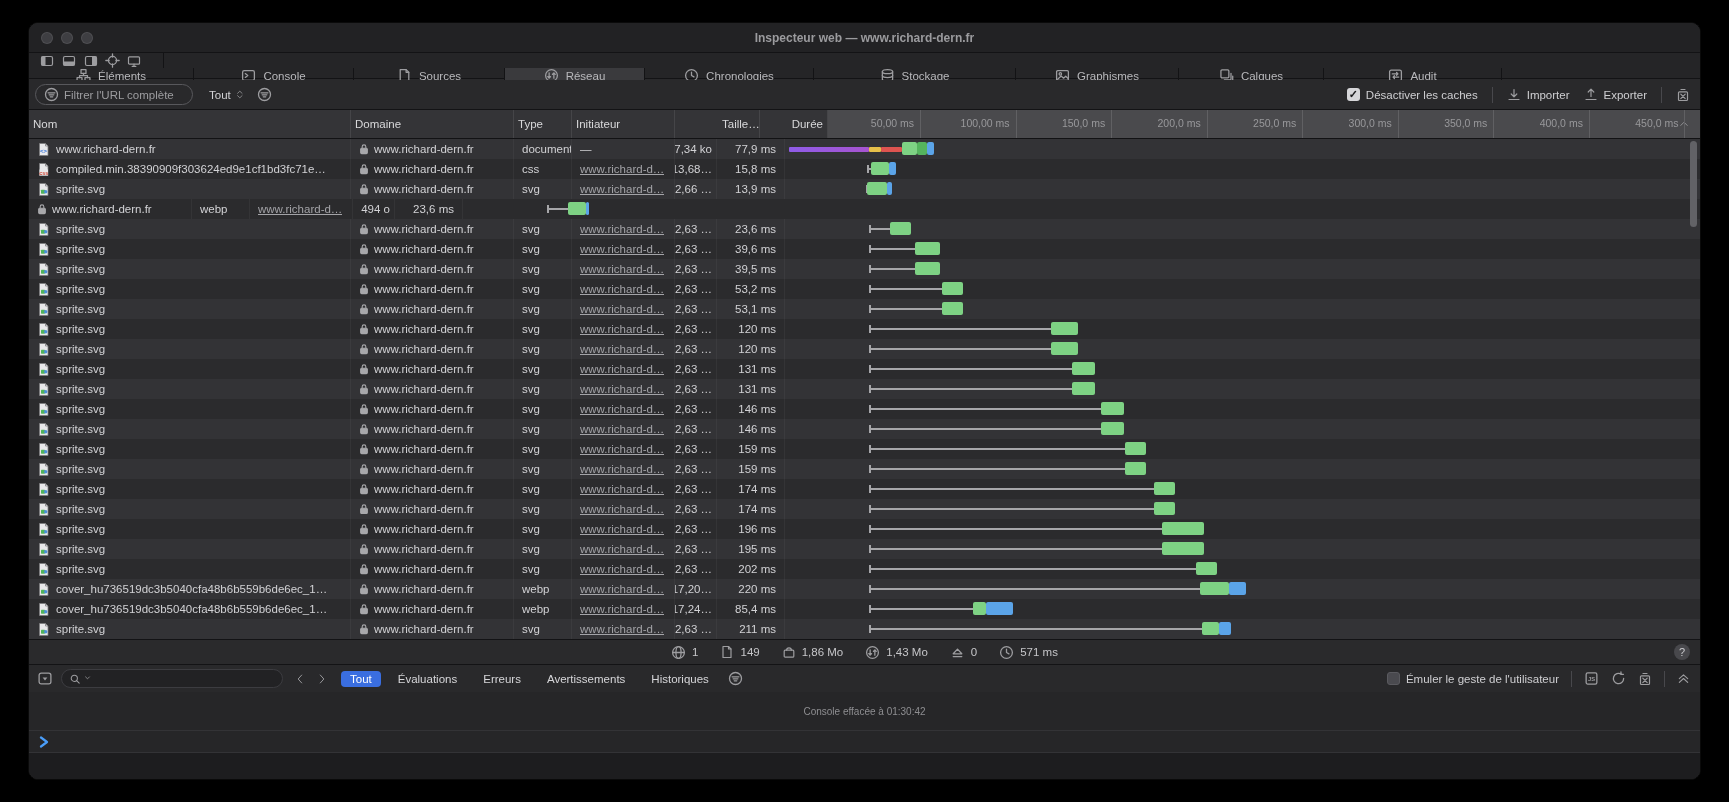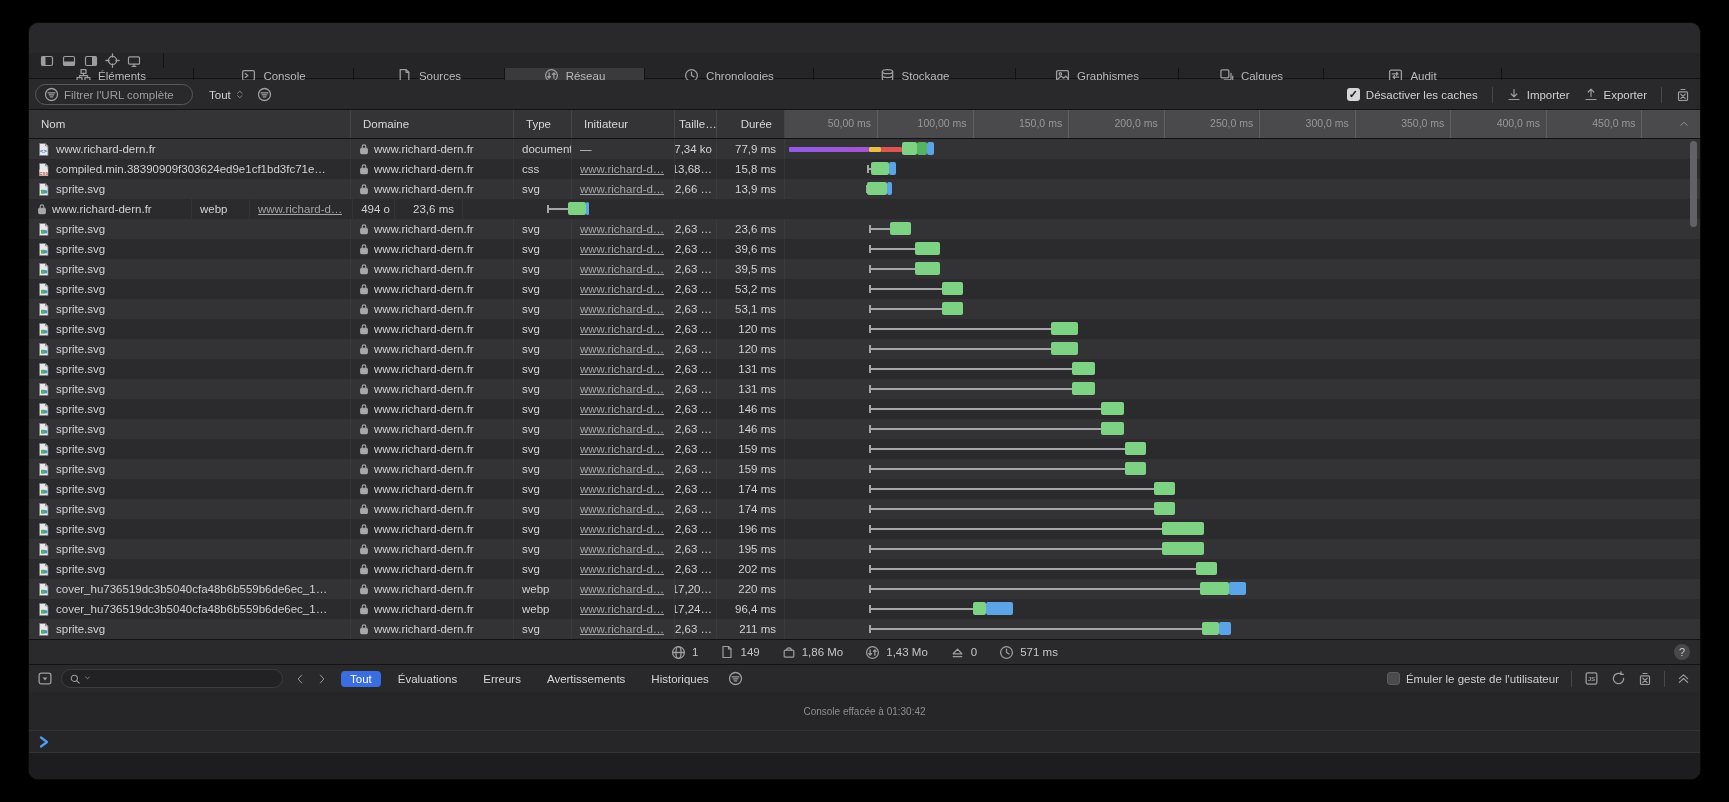--- a/index.html
+++ b/index.html
@@ -29,21 +29,21 @@
   #scope { display:flex; align-items:center; gap:4px; margin-left:16px; color:#d2d2d5; font-size:11.5px; }
   #net-right { margin-left:auto; display:flex; align-items:center; gap:14px; padding-right:10px; color:#cfcfd2; font-size:11.5px; }
   .vdiv { width:1px; height:16px; background:#48484c; }
   .cb { width:13px; height:13px; border-radius:3px; }
   .cb.on { background:#d6d6d9; color:#1b1b1d; font-size:11px; font-weight:700; display:flex; align-items:center; justify-content:center; line-height:1; }
   .cb.off { background:#4a4a4f; border:1px solid #5a5a5f; }
   .tb-item { display:flex; align-items:center; gap:6px; }
 
   
   #tablehead { position:absolute; left:0; top:87px; width:100%; height:29px; background:#343437; display:flex; border-bottom:1px solid #121214; font-size:11.5px; color:#d8d8da; }
-  .hcell { display:flex; align-items:center; padding:0 12px; border-right:1px solid #454548; height:100%; }
+  .hcell { display:flex; align-items:center; padding:0 4px; border-right:1px solid #454548; height:100%; }
   .hcell.right { justify-content:flex-end; }
   #scale { position:relative; flex:1; background:#4a4a4d; height:100%; overflow:hidden; }
   .tickline { position:absolute; top:0; bottom:0; width:1px; background:#606063; }
   .ticklabel { position:absolute; top:7px; font-size:10.5px; color:#98989b; transform:translateX(-100%); padding-right:6px; white-space:nowrap; }
   #scale-chevron { position:absolute; right:10px; top:9px; }
 
   #rows { position:absolute; left:0; top:116px; width:100%; height:500px; background:#737373; overflow:hidden;text-align:center; }
   .row { display:flex; height:20px; font-size:11.5px; color:#d2d2d5; align-items:stretch; }
   .row:nth-child(odd) { background:#333336; }
   .row:nth-child(even) { background:#2b2b2d; }
@@ -91,20 +91,28 @@
   #promptrow { position:absolute; left:0; top:708px; width:100%; height:22px; border-bottom:1px solid #333336; background:#262628; display:flex; align-items:center; padding-left:10px; }
   #bottomfill { position:absolute; left:0; top:730px; width:100%; height:28px; background:#1d1d1f; }
 
   svg { display:block; }
 </style>
 </head>
 <body>
 
 <div id="window">
 
+  <div id="titlebar">
+    <div id="traffic">
+      <span class="tl"></span>
+      <span class="tl"></span>
+      <span class="tl"></span>
+    </div>
+    <span id="title">Inspecteur web — www.richard-dern.fr</span>
+  </div>
 
   <div id="tabbar">
     <div id="dockicons">
       <span class="iconbtn">
           <svg width="16" height="14" viewBox="0 0 14 14" fill="none" stroke="#9d9da0" stroke-width="1.2" stroke-linecap="round" stroke-linejoin="round">
             <rect x="1.5" y="2.5" width="11" height="9" rx="1.5"></rect>
             <rect x="1.5" y="2.5" width="4" height="9" fill="#9d9da0" stroke="none"></rect>
           </svg>
         </span>
       <span class="iconbtn">
@@ -290,21 +298,21 @@
           </svg>
         </span>
     </div>
   </div>
 
   <div id="tablehead">
     <div class="hcell" style="width:322px;">Nom</div>
     <div class="hcell" style="width:163px;">Domaine</div>
     <div class="hcell" style="width:58px;">Type</div>
     <div class="hcell" style="width:103px;">Initiateur</div>
-    <div class="hcell" style="width:42px; padding:0 4px;">Taille…</div>
+    <div class="hcell" style="width:42px; padding:0 4px;margin-left:43px;">Taille…</div>
     <div class="hcell right" style="width:68px;">Durée</div>
     <div id="scale">
       <span id="scale-chevron">
           <svg width="12" height="10" viewBox="0 0 14 14" fill="none" stroke="#9d9da0" stroke-width="1.2" stroke-linecap="round" stroke-linejoin="round">
             <path d="M2.5 9L7 4.5 11.5 9"></path>
           </svg>
         </span>
     <div class="ticklabel" style="left: 92.05px;">50,00 ms</div>
         <div class="tickline" style="left: 92.05px;"></div>
         <div class="ticklabel" style="left: 187.6px;">100,00 ms</div>
@@ -1100,21 +1108,21 @@
               <path d="M3.8 6V4.2a2.2 2.2 0 0 1 4.4 0V6"></path>
             </svg>
           </span>
           <span>www.richard-dern.fr</span>
         </div>
         <div class="cell c-type">webp</div>
         <div class="cell c-init">
           <span class="init-link">www.richard-d…</span>
         </div>
         <div class="cell c-size right">17,24…</div>
-        <div class="cell c-dur right">96,4 ms</div>
+        <div class="cell c-dur right">85,4 ms</div>
         <div class="cell c-wf">
           <div class="waitcap" style="left: 84.406px;"></div>
           <div class="wait" style="left: 84.406px; width: 103.194px;"></div>
           <div class="seg block sg-green" style="left: 187.6px; width: 13.377px;"></div>
           <div class="seg block sg-blue" style="left: 200.977px; width: 26.754px;"></div>
         </div>
       </div>
       <div class="row">
         <div class="cell c-name">
           <span>

